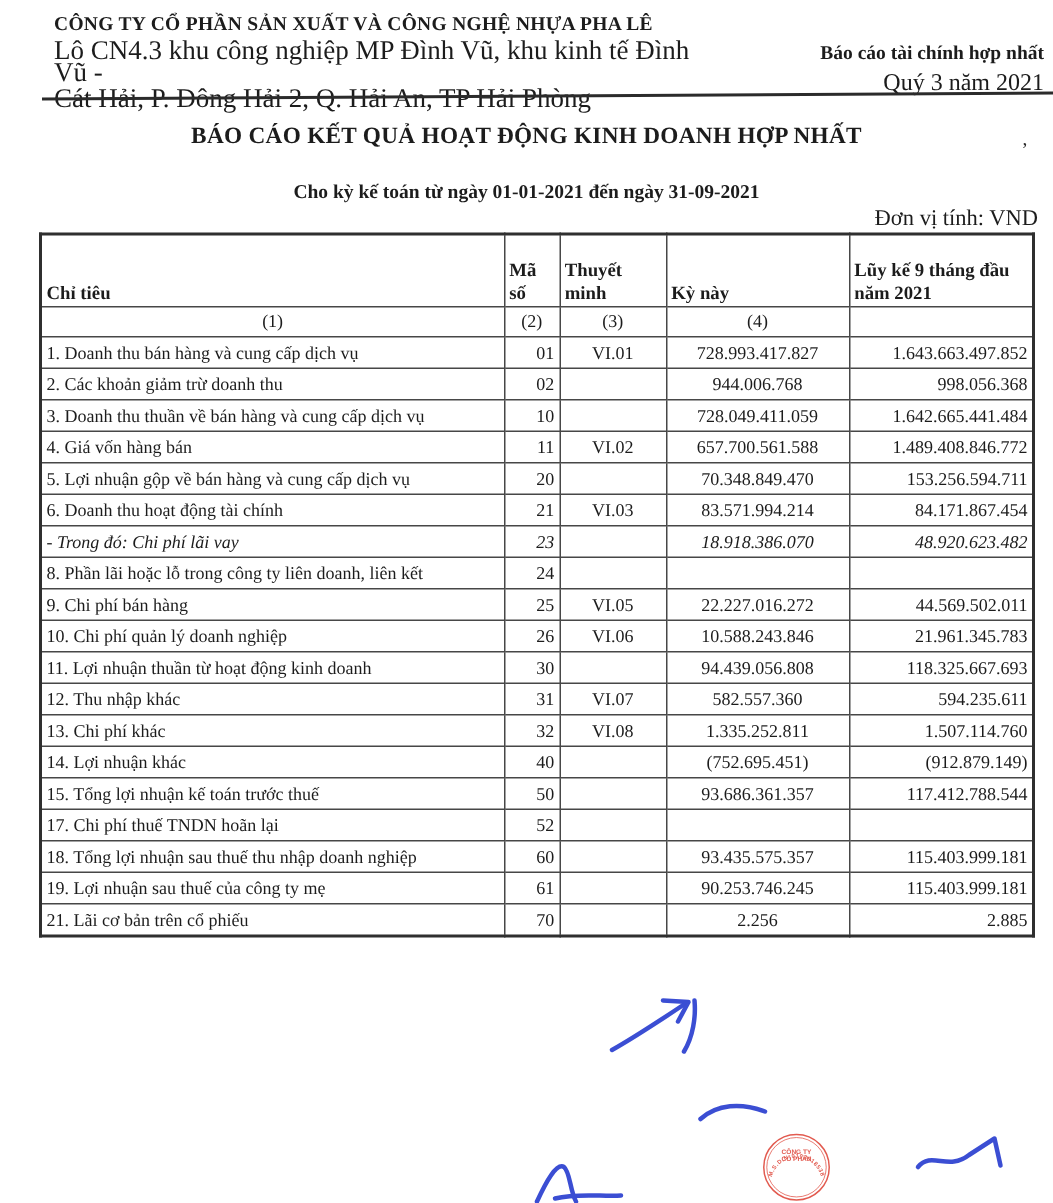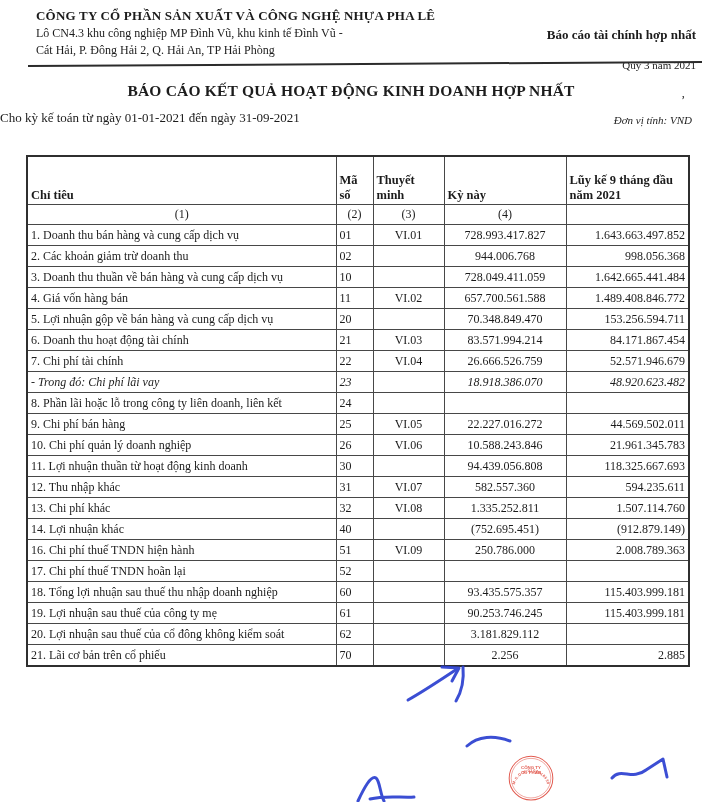--- a/index.html
+++ b/index.html
@@ -9,63 +9,63 @@
     overflow: hidden;
     background: #ffffff;
     color: #1c1c1c;
     font-family: "Liberation Serif", "DejaVu Serif", serif;
   }
   .page { position: absolute; inset: 0; }
 
   
   .letterhead-left { position: absolute; left: 36px; top: 8px; width: 440px; }
   .company-name { font-size: 13px; font-weight: bold; letter-spacing: .2px; }
-  .address-line { font-size: 12px; line-height: 15px; margin-top: 2px; }
+  .address-line { font-size: 18px; line-height: 15px; margin-top: 2px; }
   .letterhead-right { position: absolute; right: 6px; top: 27px; text-align: right; }
   .report-type { font-size: 13px; font-weight: bold; font-family: Liberation Serif, serif; }
-  .report-period { font-size: 11px; margin-top: 16px; }
+  .report-period { font-size: 16px; margin-top: 4px; }
   .head-rule {
     position: absolute; left: 28px; right: 0; top: 63px;
     border-top: 2px solid #2b2b2b;
     transform: rotate(-0.35deg);
   }
 
   
   .doc-title {
     position: absolute; top: 82px; left: 0; right: 0;
     text-align: center; font-size: 15.5px; font-weight: bold; letter-spacing: .2px;
   }
   .doc-subtitle {
-    position: absolute; top: 110px; left: 0; right: 0;
-    font-size: 13px; font-weight: normal;
+    position: absolute; top: 120px; left: 0; right: 0;
+    text-align: center; font-size: 13px; font-weight: bold;
   }
   .stray-mark { position: absolute; left: 681px; top: 92px; font-size: 13px; color: #2b2b2b; }
   .currency-note {
-    position: absolute; right: 10px; top: 114px;
-    font-size: 11px; font-style: italic;
+    position: absolute; right: 10px; top: 138px;
+    font-size: 15px; 
   }
 
   
   table.report {
     position: absolute; left: 26px; top: 155px; width: 662px;
     border-collapse: collapse; table-layout: fixed;
     font-size: 12px;
   }
   table.report th, table.report td {
     border: 1px solid #474747;
     vertical-align: bottom;
     line-height: 18px;
     padding: 1px 3px;
   }
   table.report { border: 2px solid #2f2f2f; }
   thead th { vertical-align: middle; text-align: left; font-weight: bold; }
   tr.head-row th { height: 48px; font-size: 12.5px; line-height: 15px; }
   tr.subhead-row td { height: 20px; text-align: center; vertical-align: middle; padding: 0; }
   td.c-label { text-align: left; padding-left: 5px; padding-right: 6px; margin-left: 40px; }
-  td.c-code { text-align: left; }
+  td.c-code { text-align: right; }
   td.c-note { text-align: center; }
   td.c-cur  { text-align: center; padding-right: 8px; }
   td.c-ytd  { text-align: right; padding-right: 5px; }
   tr.italic td { font-style: italic; }
 
   
   .stamp { position: absolute; left: 461px; top: 755px; width: 140px; height: 47px; }
 
   
   .ink-layer { position: absolute; inset: 0; pointer-events: none; }
@@ -151,27 +151,20 @@
       <td class="c-cur">70.348.849.470</td>
       <td class="c-ytd">153.256.594.711</td>
     </tr>
         <tr>
       <td class="c-label">6. Doanh thu hoạt động tài chính</td>
       <td class="c-code">21</td>
       <td class="c-note">VI.03</td>
       <td class="c-cur">83.571.994.214</td>
       <td class="c-ytd">84.171.867.454</td>
     </tr>
-        <tr>
-      <td class="c-label">7. Chi phí tài chính</td>
-      <td class="c-code">22</td>
-      <td class="c-note">VI.04</td>
-      <td class="c-cur">26.666.526.759</td>
-      <td class="c-ytd">52.571.946.679</td>
-    </tr>
         <tr class="italic">
       <td class="c-label">- Trong đó: Chi phí lãi vay</td>
       <td class="c-code">23</td>
       <td class="c-note"></td>
       <td class="c-cur">18.918.386.070</td>
       <td class="c-ytd">48.920.623.482</td>
     </tr>
         <tr>
       <td class="c-label">8. Phần lãi hoặc lỗ trong công ty liên doanh, liên kết</td>
       <td class="c-code">24</td>
@@ -215,25 +208,25 @@
       <td class="c-ytd">1.507.114.760</td>
     </tr>
         <tr>
       <td class="c-label">14. Lợi nhuận khác</td>
       <td class="c-code">40</td>
       <td class="c-note"></td>
       <td class="c-cur">(752.695.451)</td>
       <td class="c-ytd">(912.879.149)</td>
     </tr>
         <tr>
-      <td class="c-label">16. Chi phí thuế TNDN hiện hành</td>
-      <td class="c-code">51</td>
-      <td class="c-note">VI.09</td>
-      <td class="c-cur">250.786.000</td>
-      <td class="c-ytd">2.008.789.363</td>
+      <td class="c-label">15. Tổng lợi nhuận kế toán trước thuế</td>
+      <td class="c-code">50</td>
+      <td class="c-note"></td>
+      <td class="c-cur">93.686.361.357</td>
+      <td class="c-ytd">117.412.788.544</td>
     </tr>
         <tr>
       <td class="c-label">17. Chi phí thuế TNDN hoãn lại</td>
       <td class="c-code">52</td>
       <td class="c-note"></td>
       <td class="c-cur"></td>
       <td class="c-ytd"></td>
     </tr>
         <tr>
       <td class="c-label">18. Tổng lợi nhuận sau thuế thu nhập doanh nghiệp</td>
@@ -241,27 +234,20 @@
       <td class="c-note"></td>
       <td class="c-cur">93.435.575.357</td>
       <td class="c-ytd">115.403.999.181</td>
     </tr>
         <tr>
       <td class="c-label">19. Lợi nhuận sau thuế của công ty mẹ</td>
       <td class="c-code">61</td>
       <td class="c-note"></td>
       <td class="c-cur">90.253.746.245</td>
       <td class="c-ytd">115.403.999.181</td>
-    </tr>
-        <tr>
-      <td class="c-label">20. Lợi nhuận sau thuế của cổ đông không kiểm soát</td>
-      <td class="c-code">62</td>
-      <td class="c-note"></td>
-      <td class="c-cur">3.181.829.112</td>
-      <td class="c-ytd"></td>
     </tr>
         <tr>
       <td class="c-label">21. Lãi cơ bản trên cổ phiếu</td>
       <td class="c-code">70</td>
       <td class="c-note"></td>
       <td class="c-cur">2.256</td>
       <td class="c-ytd">2.885</td>
     </tr>
       </tbody>
   </table>

